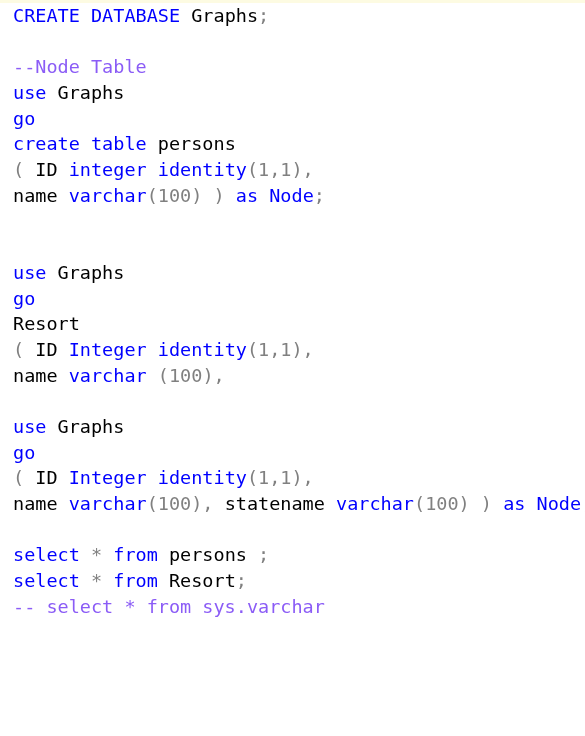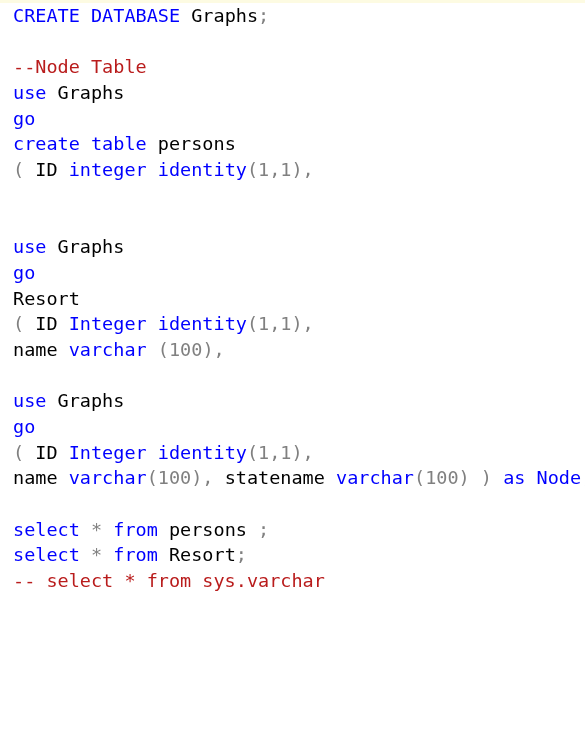--- a/index.html
+++ b/index.html
@@ -48,40 +48,41 @@
     letter-spacing: 0px;
     color: #000000;
   }
   .code-line.blank {
     
   }
 
   
   .tk-kw   { color: #0000ff; }
   .tk-id   { color: #000000; }
-  .tk-com  { color: #b91c1c; }
+  .tk-com  { color: #8b5cf6; }
   .tk-punc { color: #808080; }
   .tk-num  { color: #808080; }
   .tk-op   { color: #808080; }
 </style>
 </head>
 <body>
 
 <div id="editor-root">
 
   <div id="top-strip"></div>
 
   <div id="code-surface">
       <div class="code-line"><span class="tk-kw">CREATE</span><span class="tk-id"> </span><span class="tk-kw">DATABASE</span><span class="tk-id"> </span><span class="tk-id">Graphs</span><span class="tk-punc">;</span></div>
       <div class="code-line blank">&nbsp;</div>
       <div class="code-line"><span class="tk-com">--Node Table</span></div>
       <div class="code-line"><span class="tk-kw">use</span><span class="tk-id"> </span><span class="tk-id">Graphs</span></div>
       <div class="code-line"><span class="tk-kw">go</span></div>
       <div class="code-line"><span class="tk-kw">create</span><span class="tk-id"> </span><span class="tk-kw">table</span><span class="tk-id"> </span><span class="tk-id">persons</span></div>
       <div class="code-line"><span class="tk-punc">(</span><span class="tk-id"> </span><span class="tk-id">ID</span><span class="tk-id"> </span><span class="tk-kw">integer</span><span class="tk-id"> </span><span class="tk-kw">identity</span><span class="tk-punc">(</span><span class="tk-num">1</span><span class="tk-punc">,</span><span class="tk-num">1</span><span class="tk-punc">),</span></div>
+      <div class="code-line"><span class="tk-id">name</span><span class="tk-id"> </span><span class="tk-kw">varchar</span><span class="tk-punc">(</span><span class="tk-num">100</span><span class="tk-punc">) ) </span><span class="tk-kw">as</span><span class="tk-id"> </span><span class="tk-kw">Node</span><span class="tk-punc">;</span></div>
       <div class="code-line blank">&nbsp;</div>
       <div class="code-line blank">&nbsp;</div>
       <div class="code-line"><span class="tk-kw">use</span><span class="tk-id"> </span><span class="tk-id">Graphs</span></div>
       <div class="code-line"><span class="tk-kw">go</span></div>
       <div class="code-line"><span class="tk-id">Resort</span></div>
       <div class="code-line"><span class="tk-punc">(</span><span class="tk-id"> </span><span class="tk-id">ID</span><span class="tk-id"> </span><span class="tk-kw">Integer</span><span class="tk-id"> </span><span class="tk-kw">identity</span><span class="tk-punc">(</span><span class="tk-num">1</span><span class="tk-punc">,</span><span class="tk-num">1</span><span class="tk-punc">),</span></div>
       <div class="code-line"><span class="tk-id">name</span><span class="tk-id"> </span><span class="tk-kw">varchar</span><span class="tk-id"> </span><span class="tk-punc">(</span><span class="tk-num">100</span><span class="tk-punc">),</span></div>
       <div class="code-line blank">&nbsp;</div>
       <div class="code-line"><span class="tk-kw">use</span><span class="tk-id"> </span><span class="tk-id">Graphs</span></div>
       <div class="code-line"><span class="tk-kw">go</span></div>

